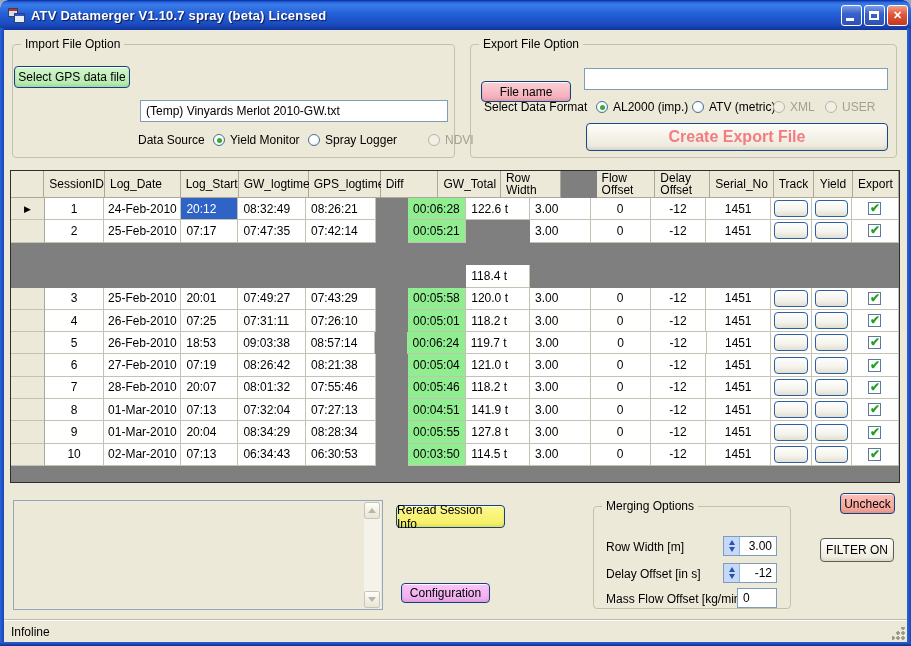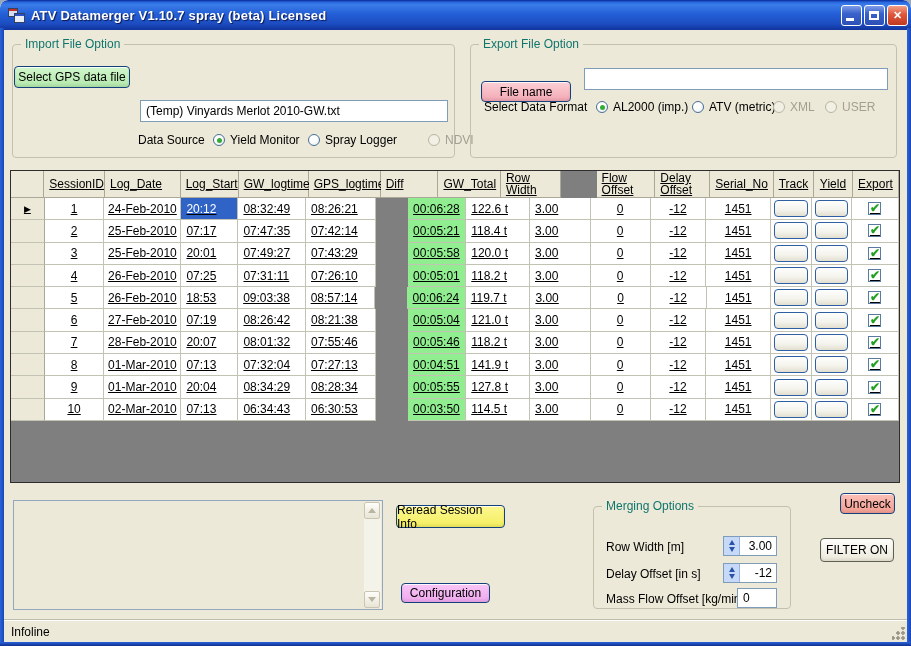--- a/index.html
+++ b/index.html
@@ -24,39 +24,39 @@
   .tb-btns{position:absolute;right:3px;top:5px;display:flex;gap:2px;}
   .tb-btn{width:21px;height:21px;border-radius:3px;border:1px solid #fff;
     background:linear-gradient(180deg,#7d9ce8 0%,#3a62cc 40%,#2c50b4 100%);
     color:#fff;font-size:11px;line-height:19px;text-align:center;font-weight:bold;position:relative;}
   .tb-btn.close{background:linear-gradient(180deg,#f0a088 0%,#e0563a 45%,#c03a20 100%);}
   .tb-btn .minglyph{position:absolute;left:4px;bottom:4px;width:8px;height:3px;background:#fff;}
   .tb-btn .maxglyph{position:absolute;left:4px;top:5px;width:10px;height:9px;border:2px solid #fff;border-top-width:3px;}
   
   .groupbox{position:absolute;border:1px solid #c3c1ae;border-radius:4px;}
   .groupbox .gtitle{position:absolute;top:-8px;left:8px;background:#ece9d8;padding:0 4px;
-     color:#0f766e;font-size:12px;}
+     color:#000000;font-size:12px;}
   
   .xpbtn{position:absolute;border:1px solid #14417c;border-radius:4px;font-size:12px;color:#000;
      display:flex;align-items:center;justify-content:center;
      box-shadow:inset 0 1px 0 rgba(255,255,255,.8), inset 0 -2px 3px rgba(0,0,0,.08);cursor:default;}
   
   .field{position:absolute;background:#fff;border:1px solid #7f9db9;font-size:12px;color:#000;
      display:flex;align-items:center;padding-left:5px;overflow:hidden;white-space:nowrap;}
   .label{position:absolute;font-size:12px;color:#000;display:flex;align-items:center;}
   
   .radio{position:absolute;display:flex;align-items:center;gap:5px;font-size:12px;color:#000;}
   .radio .circ{width:12px;height:12px;border-radius:50%;border:1px solid #486e96;
      background:radial-gradient(circle at 35% 30%,#fff 40%,#dfe6ea);position:relative;flex:0 0 auto;}
   .radio .circ .dot{position:absolute;left:3px;top:3px;width:5px;height:5px;border-radius:50%;background:#35ac35;display:none;}
   .radio.sel .circ .dot{display:block;}
   .radio.disabled{color:#a3a092;}
   .radio.disabled .circ{border-color:#b8b5a4;background:#f2f0e4;}
   
-  #grid{position:absolute;left:10px;top:170px;width:890px;height:313px;background:#7f7f7f;border:1px solid #2e2e2e;text-decoration:underline;}
+  #grid{position:absolute;left:10px;top:170px;width:890px;height:313px;background:#7f7f7f;border:1px solid #2e2e2e;}
   .grow{display:flex;}
   .gcell{font-size:12px;color:#000;border-right:1px solid #c3c3b4;border-bottom:1px solid #c3c3b4;
      display:flex;align-items:center;overflow:hidden;background:#fff;height:22.3px;}
   .gcell.left{padding-left:5px;justify-content:flex-start;}
   .gcell.center{justify-content:center;}
   .gcell.diff{background:#90ee90;margin-left:32px;}
   .gcell.selected{background:#2f63c5;color:#fff;}
   .gcell.rowhead{background:#ece9d8;border-right:1px solid #aca899;justify-content:center;}
   .hcell{background:#ece9d8;border-right:1px solid #aca899;border-bottom:1px solid #aca899;
      font-size:12px;color:#000;display:flex;align-items:center;padding-left:5px;height:27px;line-height:12px;}
@@ -160,20 +160,21 @@
     <span>ATV (metric)</span>
   </div>
   <div class="radio disabled" style="left:773px;top:100px;">
     <span class="circ"></span>
     <span>XML</span>
   </div>
   <div class="radio disabled" style="left:825px;top:100px;">
     <span class="circ"></span>
     <span>USER</span>
   </div>
+  <div class="xpbtn" style="left:586px;top:123px;width:302px;height:28px;background:linear-gradient(180deg,#fefdf8,#eae7d8);border-color:#1a4a88;font-size:16px;font-weight:bold;color:#f47c80;">Create Export File</div>
 
   <div id="grid">
       <div class="grow">
         <div class="hcell" style="width: 35px;"></div>
         <div class="hcell" style="width: 62px;">SessionID</div>
         <div class="hcell" style="width: 80px;">Log_Date</div>
         <div class="hcell" style="width: 59px;">Log_Start</div>
         <div class="hcell" style="width: 70px;">GW_logtime</div>
         <div class="hcell" style="width: 72px;">GPS_logtime</div>
         <div class="hcell" style="width: 61px;">Diff</div>
@@ -210,21 +211,21 @@
         </div>
       </div>
       <div class="grow">
         <div class="gcell rowhead" style="width: 35px;"></div>
         <div class="gcell center" style="width: 62px;">2</div>
         <div class="gcell center" style="width: 80px;">25-Feb-2010</div>
         <div class="gcell left" style="width: 59px;">07:17</div>
         <div class="gcell left" style="width: 70px;">07:47:35</div>
         <div class="gcell left" style="width: 72px;">07:42:14</div>
         <div class="gcell center diff" style="width: 61px;">00:05:21</div>
-        <div class="gcell left" style="width: 66px;">118.4 t</div>
+        <div class="gcell left" style="width: 66px; margin-top: 45px;">118.4 t</div>
         <div class="gcell left" style="width: 63px;">3.00</div>
         <div class="gcell center" style="width: 62px;">0</div>
         <div class="gcell center" style="width: 58px;">-12</div>
         <div class="gcell center" style="width: 67px;">1451</div>
         <div class="gcell center" style="width: 43px;">
           <div class="cellbtn"></div>
         </div>
         <div class="gcell center" style="width: 41px;">
           <div class="cellbtn"></div>
         </div>

